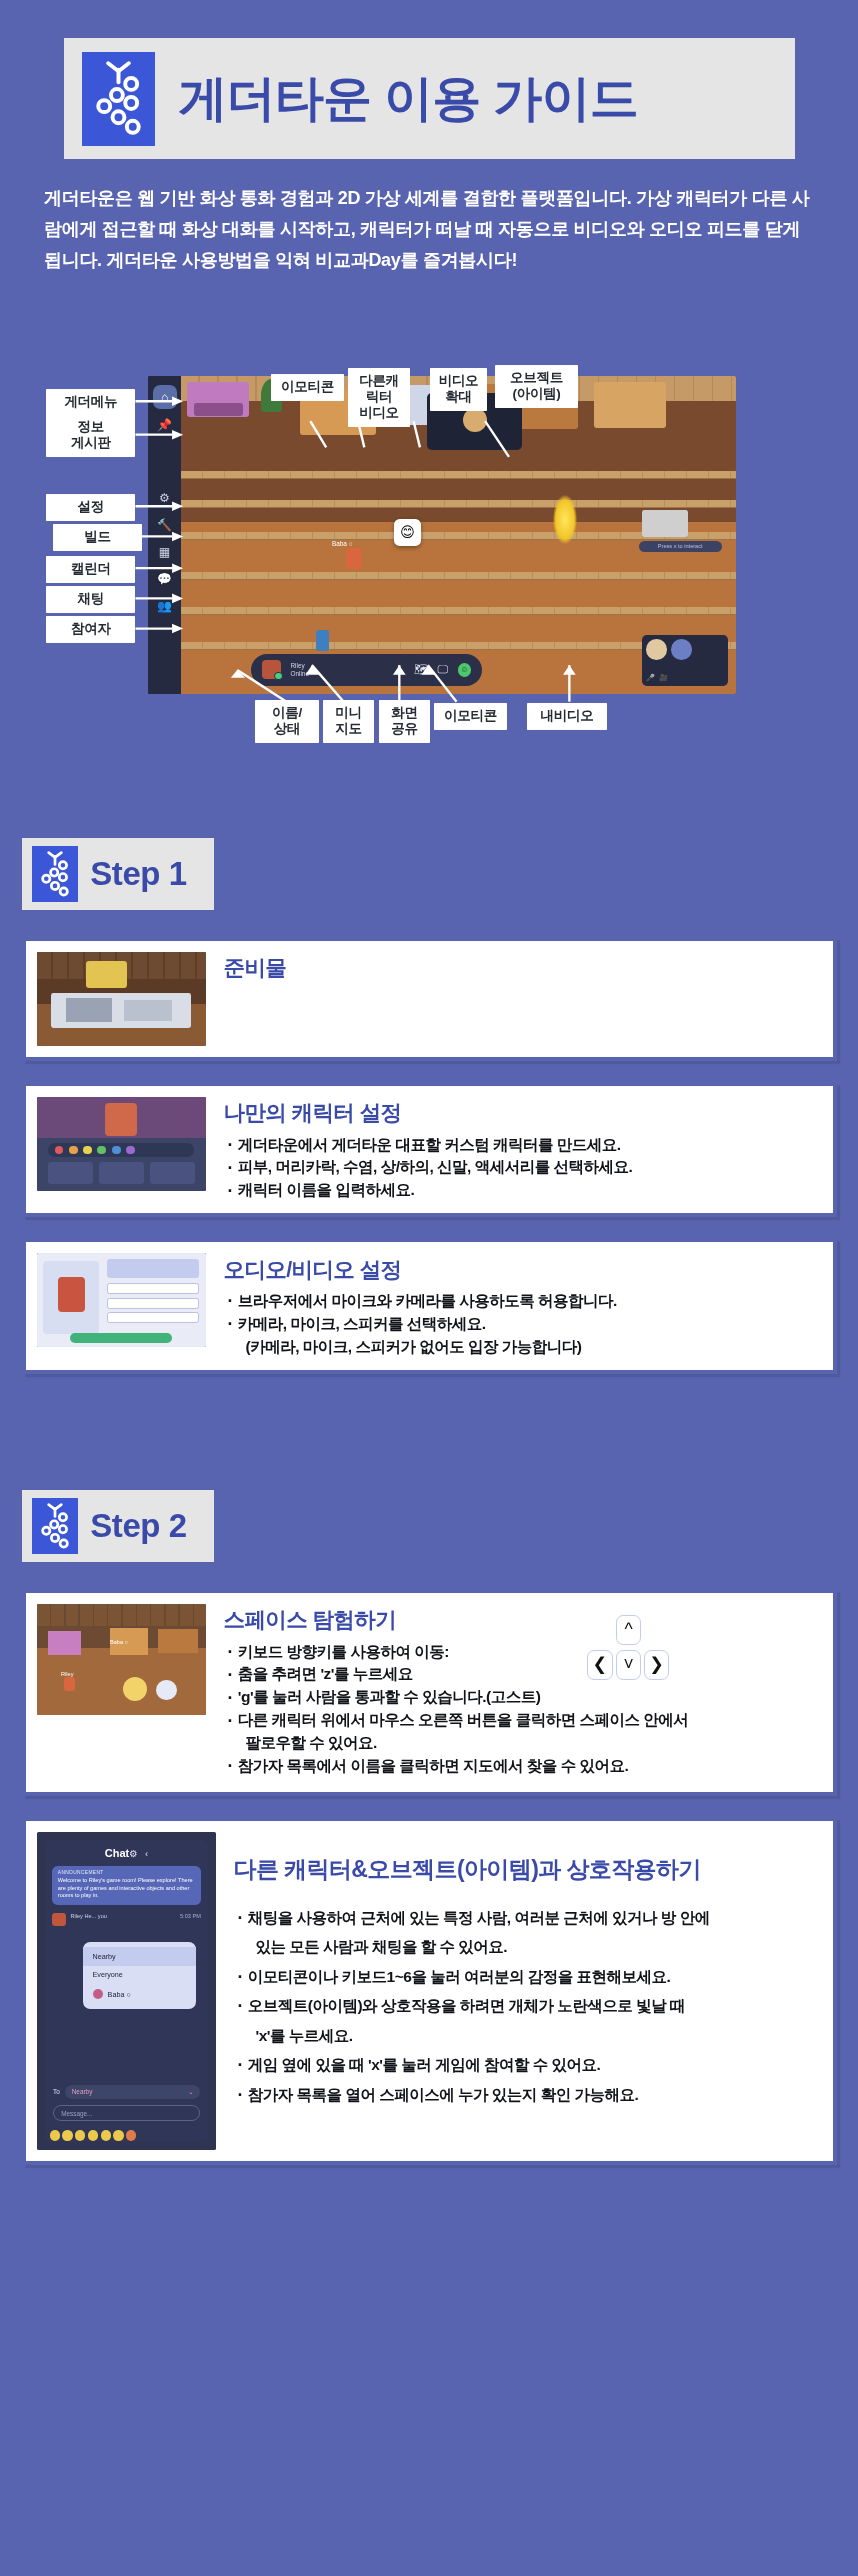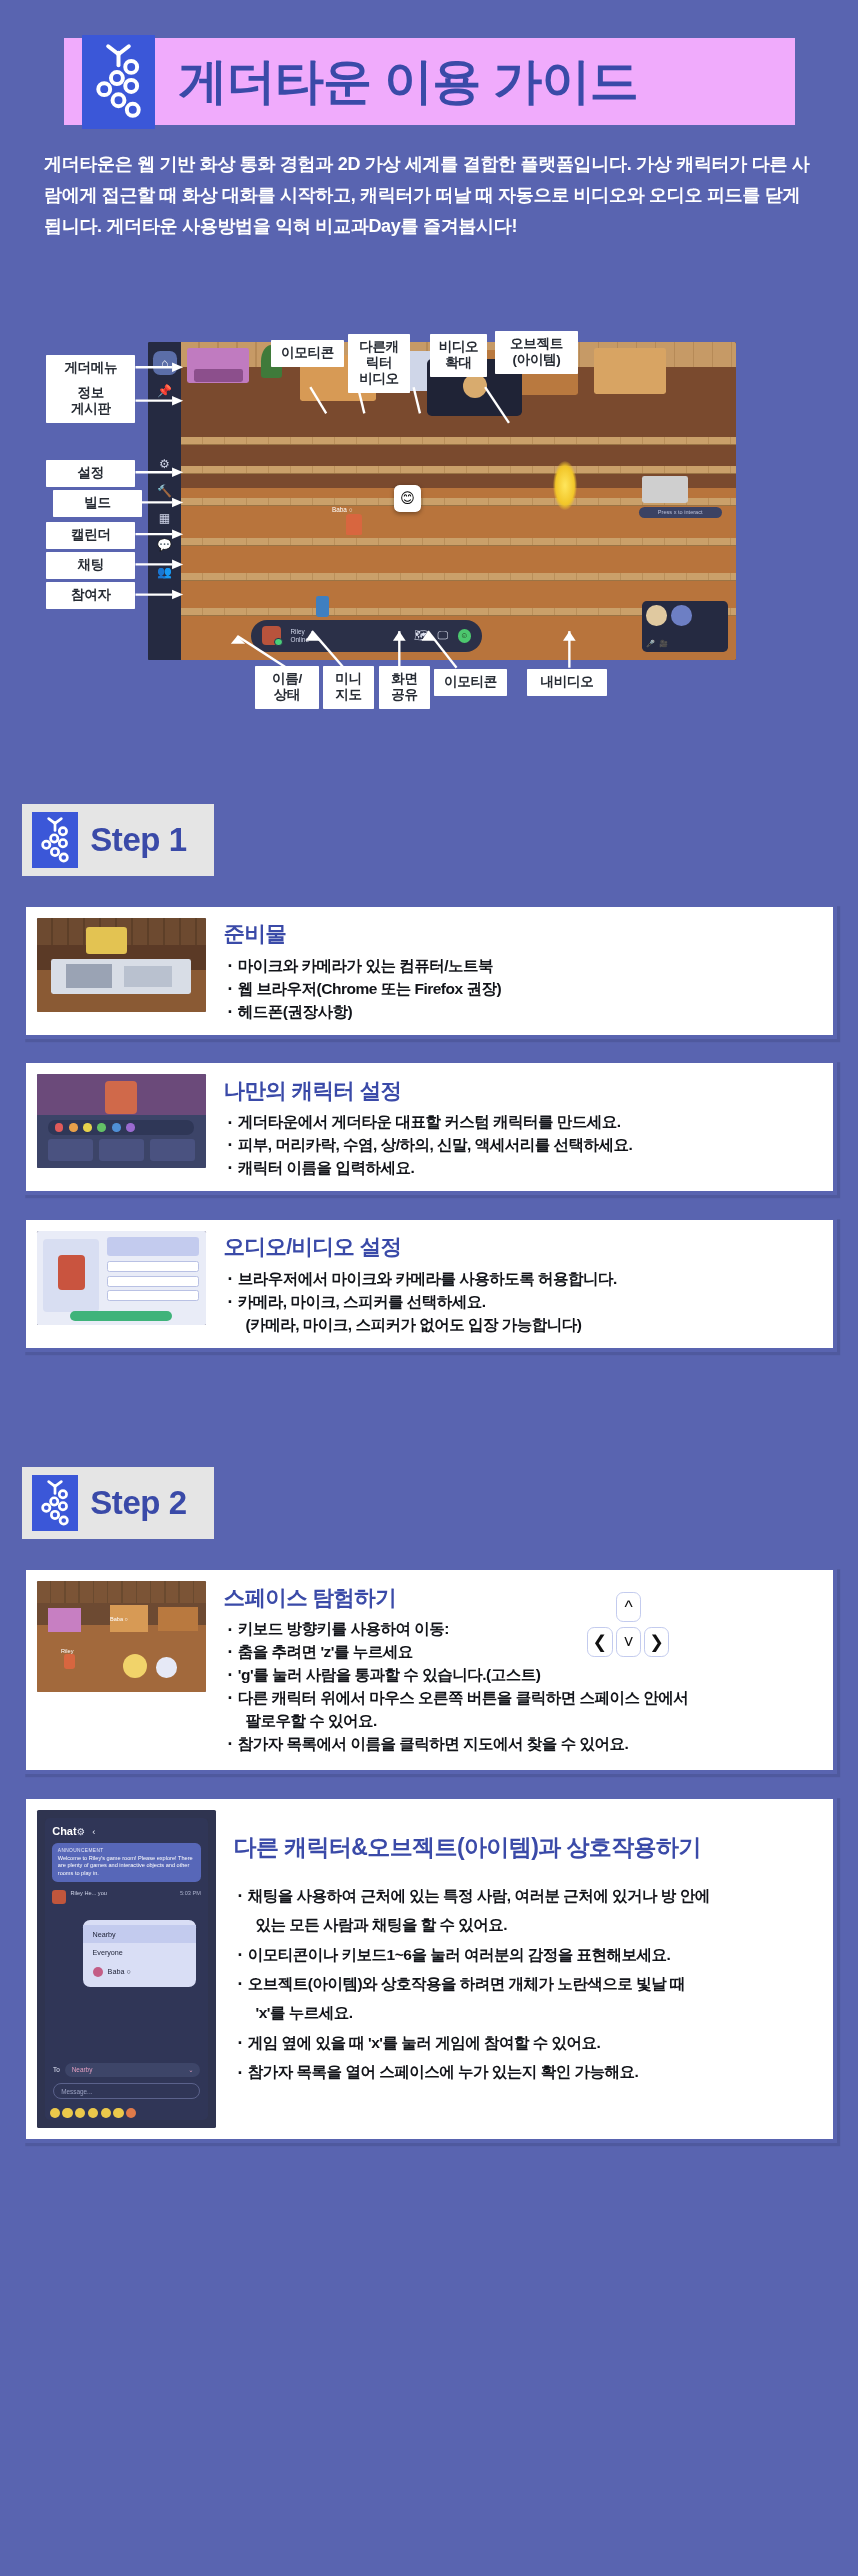--- a/index.html
+++ b/index.html
@@ -11,26 +11,26 @@
     font-family: "Liberation Sans", "DejaVu Sans", sans-serif;
     overflow: hidden;
     position: relative;
   }
 
   
   .header-band {
     padding: 38px 64px 0 64px;
   }
   .title-box {
-    background: #f0abfc;
+    background: #e5e5e5;
     display: flex;
     align-items: center;
     padding: 12.7px 17.5px;
     gap: 24px;
-    height: 87px;
+    height: 121px;
   }
   .logo-tile {
     width: 73px;
     height: 94px;
     background: #3b57d8;
     flex: 0 0 auto;
     position: relative;
   }
   .logo-tile svg { width: 100%; height: 100%; display: block; }
 
@@ -261,21 +261,21 @@
   .akey.right { left: 60px; top: 35px; }
 
   
   .card.wide { align-items: flex-start; }
   .card.wide .card-thumb { width: 179px; height: 318px; background:#2f3450; }
   .card.wide .card-title { font-size: 23px; margin: 20.7px 0 17.5px 0; }
   .card.wide .bullets li { line-height: 1.9; }
 
   
   .chat-mock { position:absolute; inset:8px; background:#303657; border-radius:4.8px; padding:7.2px; }
-  .chat-top { display:flex; align-items:center; justify-content:flex-start; }
+  .chat-top { display:flex; align-items:center; justify-content:center; }
   .chat-title { color:#fff; font-weight:800; font-size:11px; }
   .chat-icons { display:flex; gap:7.2px; color:#e6e9f6; font-size:9.5px; }
   .chat-ann { background:#5767b8; border-radius:5.6px; padding:4.8px 5.6px; margin-top:6.4px; }
   .chat-ann .ann-h { color:#e9ecfa; font-size:4.8px; letter-spacing:0.4px; }
   .chat-ann .ann-b { color:#fff; font-size:5.6px; line-height:1.35; margin-top:1.6px; }
   .chat-msg { display:flex; gap:4.8px; margin-top:8px; align-items:flex-start; }
   .chat-av { width:13.5px;height:13.5px;border-radius:3.2px;background:#c0563c;flex:0 0 auto;}
   .chat-mtext{ color:#cfd4e8; font-size:5.6px; line-height:1.35;}
   .chat-time{ color:#aab0cb; font-size:5.6px; margin-left:auto;}
   .chat-dd { position:absolute; left:38px; top:102px; width:113px; background:#d9def5; border-radius:7.2px; padding:4.8px 0; }
@@ -494,25 +494,20 @@
     <div class="thumb-scene" style="background:linear-gradient(180deg,#5b3a26 0 55%,#8a5a34 55% 100%);">
       <div style="position:absolute;left:0;top:0;width:100%;height:27px;background:repeating-linear-gradient(90deg,#6d4a30 0 14.3px,#5d3f28 14.3px 16px);"></div>
       <div style="position:absolute;left:49px;top:9.5px;width:41px;height:27px;background:#e3c352;border-radius:3.2px;"></div>
       <div style="position:absolute;left:14.3px;top:41px;width:140px;height:35px;background:#d8dde6;border-radius:2.4px;"></div>
       <div style="position:absolute;left:29px;top:46px;width:46px;height:24px;background:#9aa3b4;"></div>
       <div style="position:absolute;left:87px;top:48px;width:48px;height:20.7px;background:#b9c1cf;"></div>
     </div>
   </div>
   <div class="card-body">
     <div class="card-title">준비물</div>
-    <ul class="bullets">
-      <li>마이크와 카메라가 있는 컴퓨터/노트북</li>
-      <li>웹 브라우저(Chrome 또는 Firefox 권장)</li>
-      <li>헤드폰(권장사항)</li>
-    </ul>
   </div>
 </div>
 
 
 <div class="card">
   <div class="card-thumb">
     <div class="thumb-scene" style="background:#3c4468;">
       <div style="position:absolute;left:0;top:0;width:100%;height:41px;background:#6b4a7a;"></div>
       <div style="position:absolute;left:68px;top:6.4px;width:32px;height:33px;background:#d0694a;border-radius:4px;"></div>
       <div style="position:absolute;left:11px;top:46px;width:146px;height:14.3px;background:#2f3757;border-radius:7.2px;"></div>

